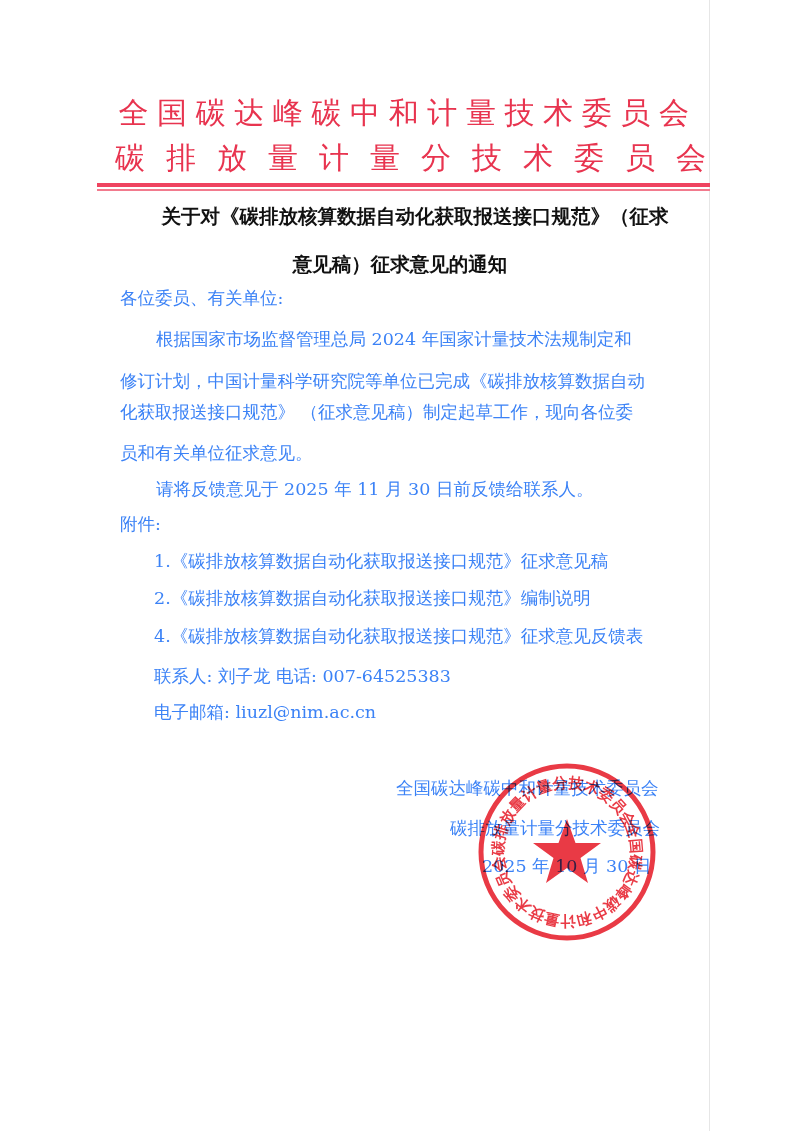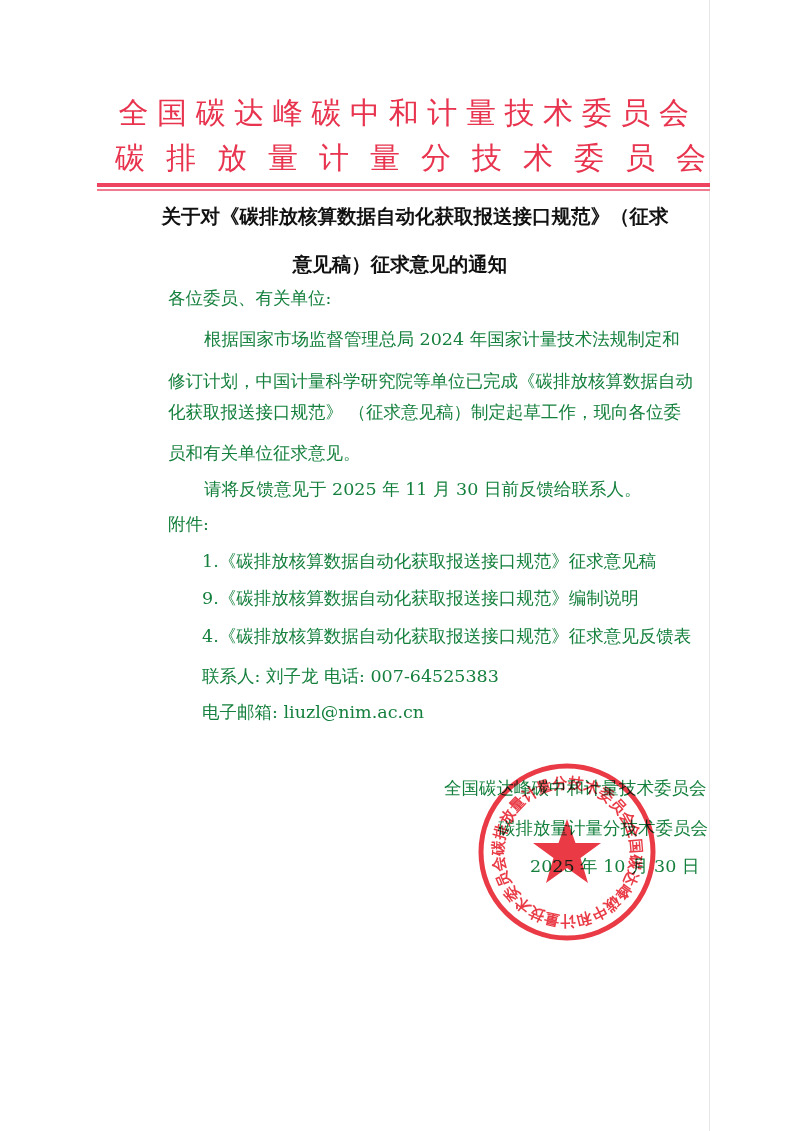--- a/index.html
+++ b/index.html
@@ -31,21 +31,21 @@
       position: absolute; left: 0; width: 800px; text-align: center;
       font-family: "DejaVu Sans", "Liberation Sans", sans-serif;
       font-weight: bold; font-size: 19.5px; color: #111;
       white-space: nowrap;
     }
     #title1 { top: 203px; left: 15px; }
     #title2 { top: 244px; margin-top: 7px; }
 
     .p {
       position: absolute; font-size: 17.5px; line-height: 24px;
-      white-space: nowrap; color: #15803d; margin-left: 48px;
+      white-space: nowrap; color: #3b82f6;
     }
     .attachment, .contact { left: 154px; }
   </style>
 </head>
 <body>
 
 <div class="scan-edge"></div>
 
 <div id="hdr1" class="header-line">全国碳达峰碳中和计量技术委员会</div>
 <div id="hdr2" class="header-line">碳排放量计量分技术委员会</div>
@@ -60,21 +60,21 @@
 <div class="p" style="left:156px; top:327px;">根据国家市场监督管理总局  2024  年国家计量技术法规制定和</div>
 <div class="p" style="left:120px; top:369px;">修订计划，中国计量科学研究院等单位已完成《碳排放核算数据自动</div>
 <div class="p" style="left:120px; top:400px;">化获取报送接口规范》  （征求意见稿）制定起草工作，现向各位委</div>
 <div class="p" style="left:120px; top:441px;">员和有关单位征求意见。</div>
 
 <div class="p" style="left:156px; top:477px;">请将反馈意见于  2025  年  11  月  30  日前反馈给联系人。</div>
 
 <div class="p" style="left:120px; top:512px;">附件:</div>
 
 <div class="p attachment" style="top:549px;">1.《碳排放核算数据自动化获取报送接口规范》征求意见稿</div>
-<div class="p attachment" style="top:586px;">9.《碳排放核算数据自动化获取报送接口规范》编制说明</div>
+<div class="p attachment" style="top:586px;">2.《碳排放核算数据自动化获取报送接口规范》编制说明</div>
 <div class="p attachment" style="top:624px;">4.《碳排放核算数据自动化获取报送接口规范》征求意见反馈表</div>
 
 <div class="p contact" style="top:664px;">联系人:   刘子龙     电话: 007-64525383</div>
 <div class="p contact" style="top:700px;">电子邮箱: liuzl@nim.ac.cn</div>
 
 <div class="p" style="left:396px; top:776px;">全国碳达峰碳中和计量技术委员会</div>
 <div class="p" style="left:450px; top:816px;">碳排放量计量分技术委员会</div>
 <div class="p" style="left:482px; top:854px;">2025 年 10 月 30 日</div>
 
 <svg style="position:absolute; left:472px; top:757px; opacity:0.88; mix-blend-mode:multiply;" width="190" height="190" viewBox="0 0 190 190">

